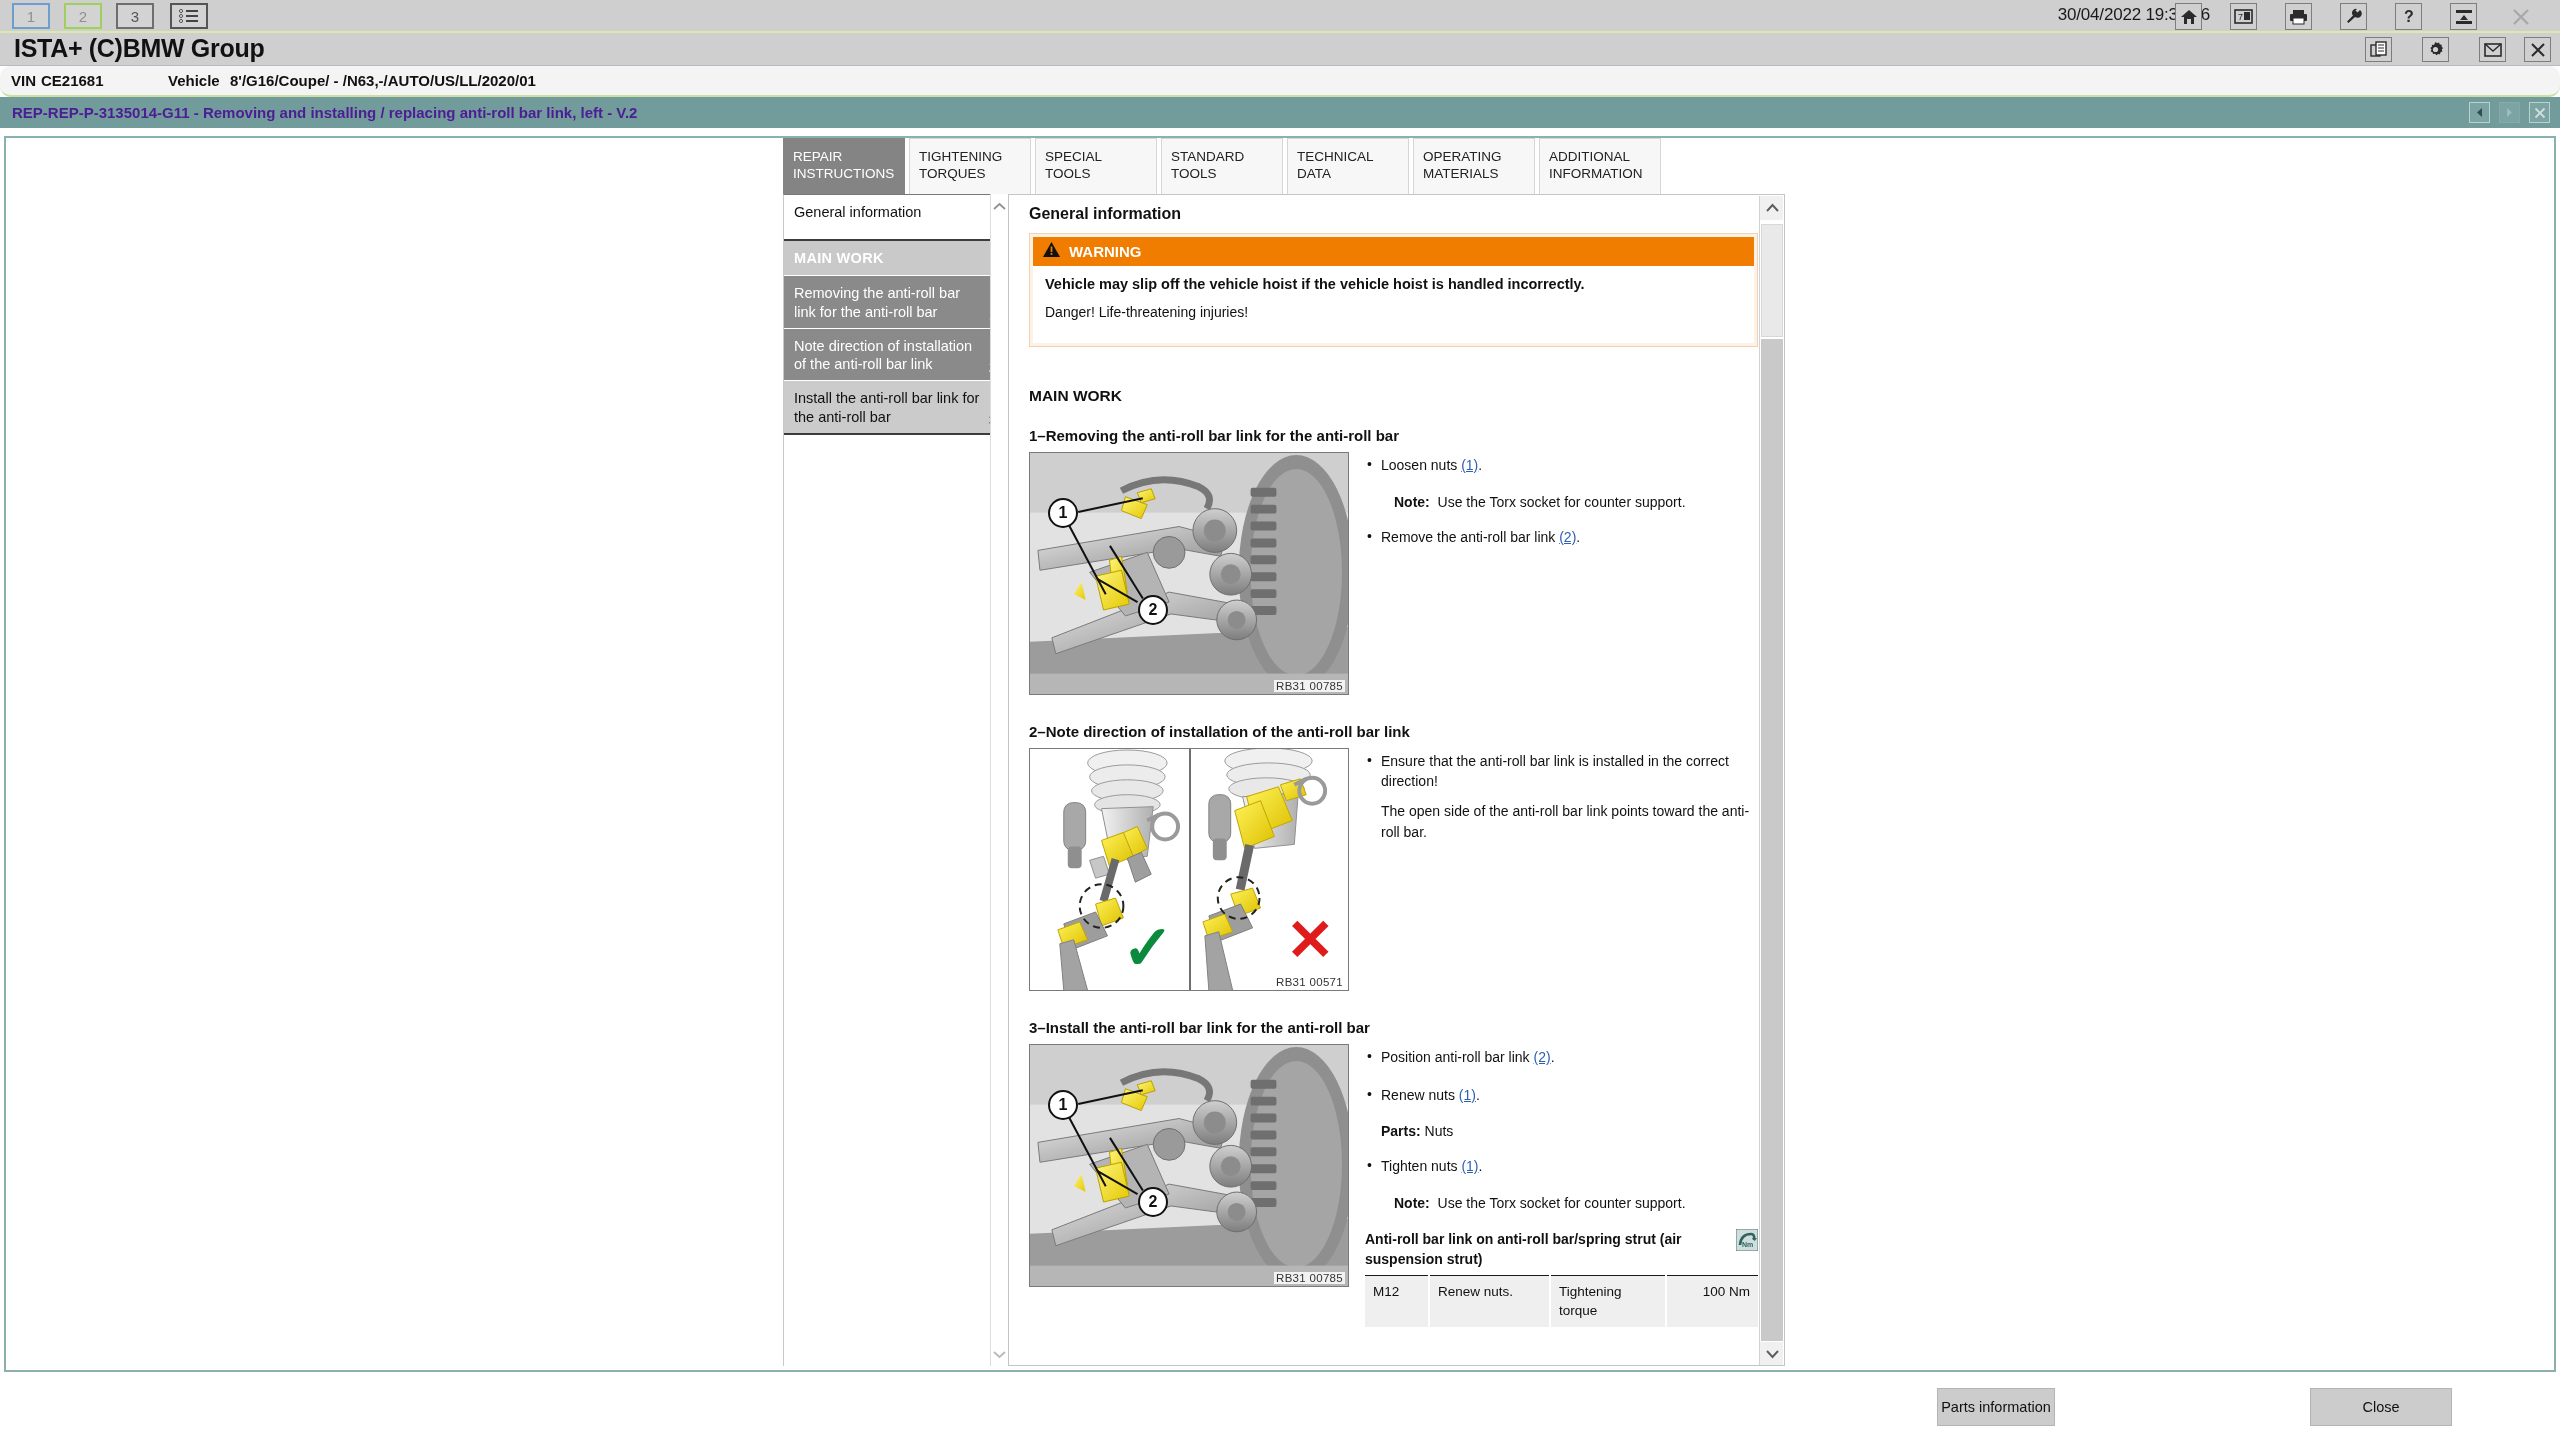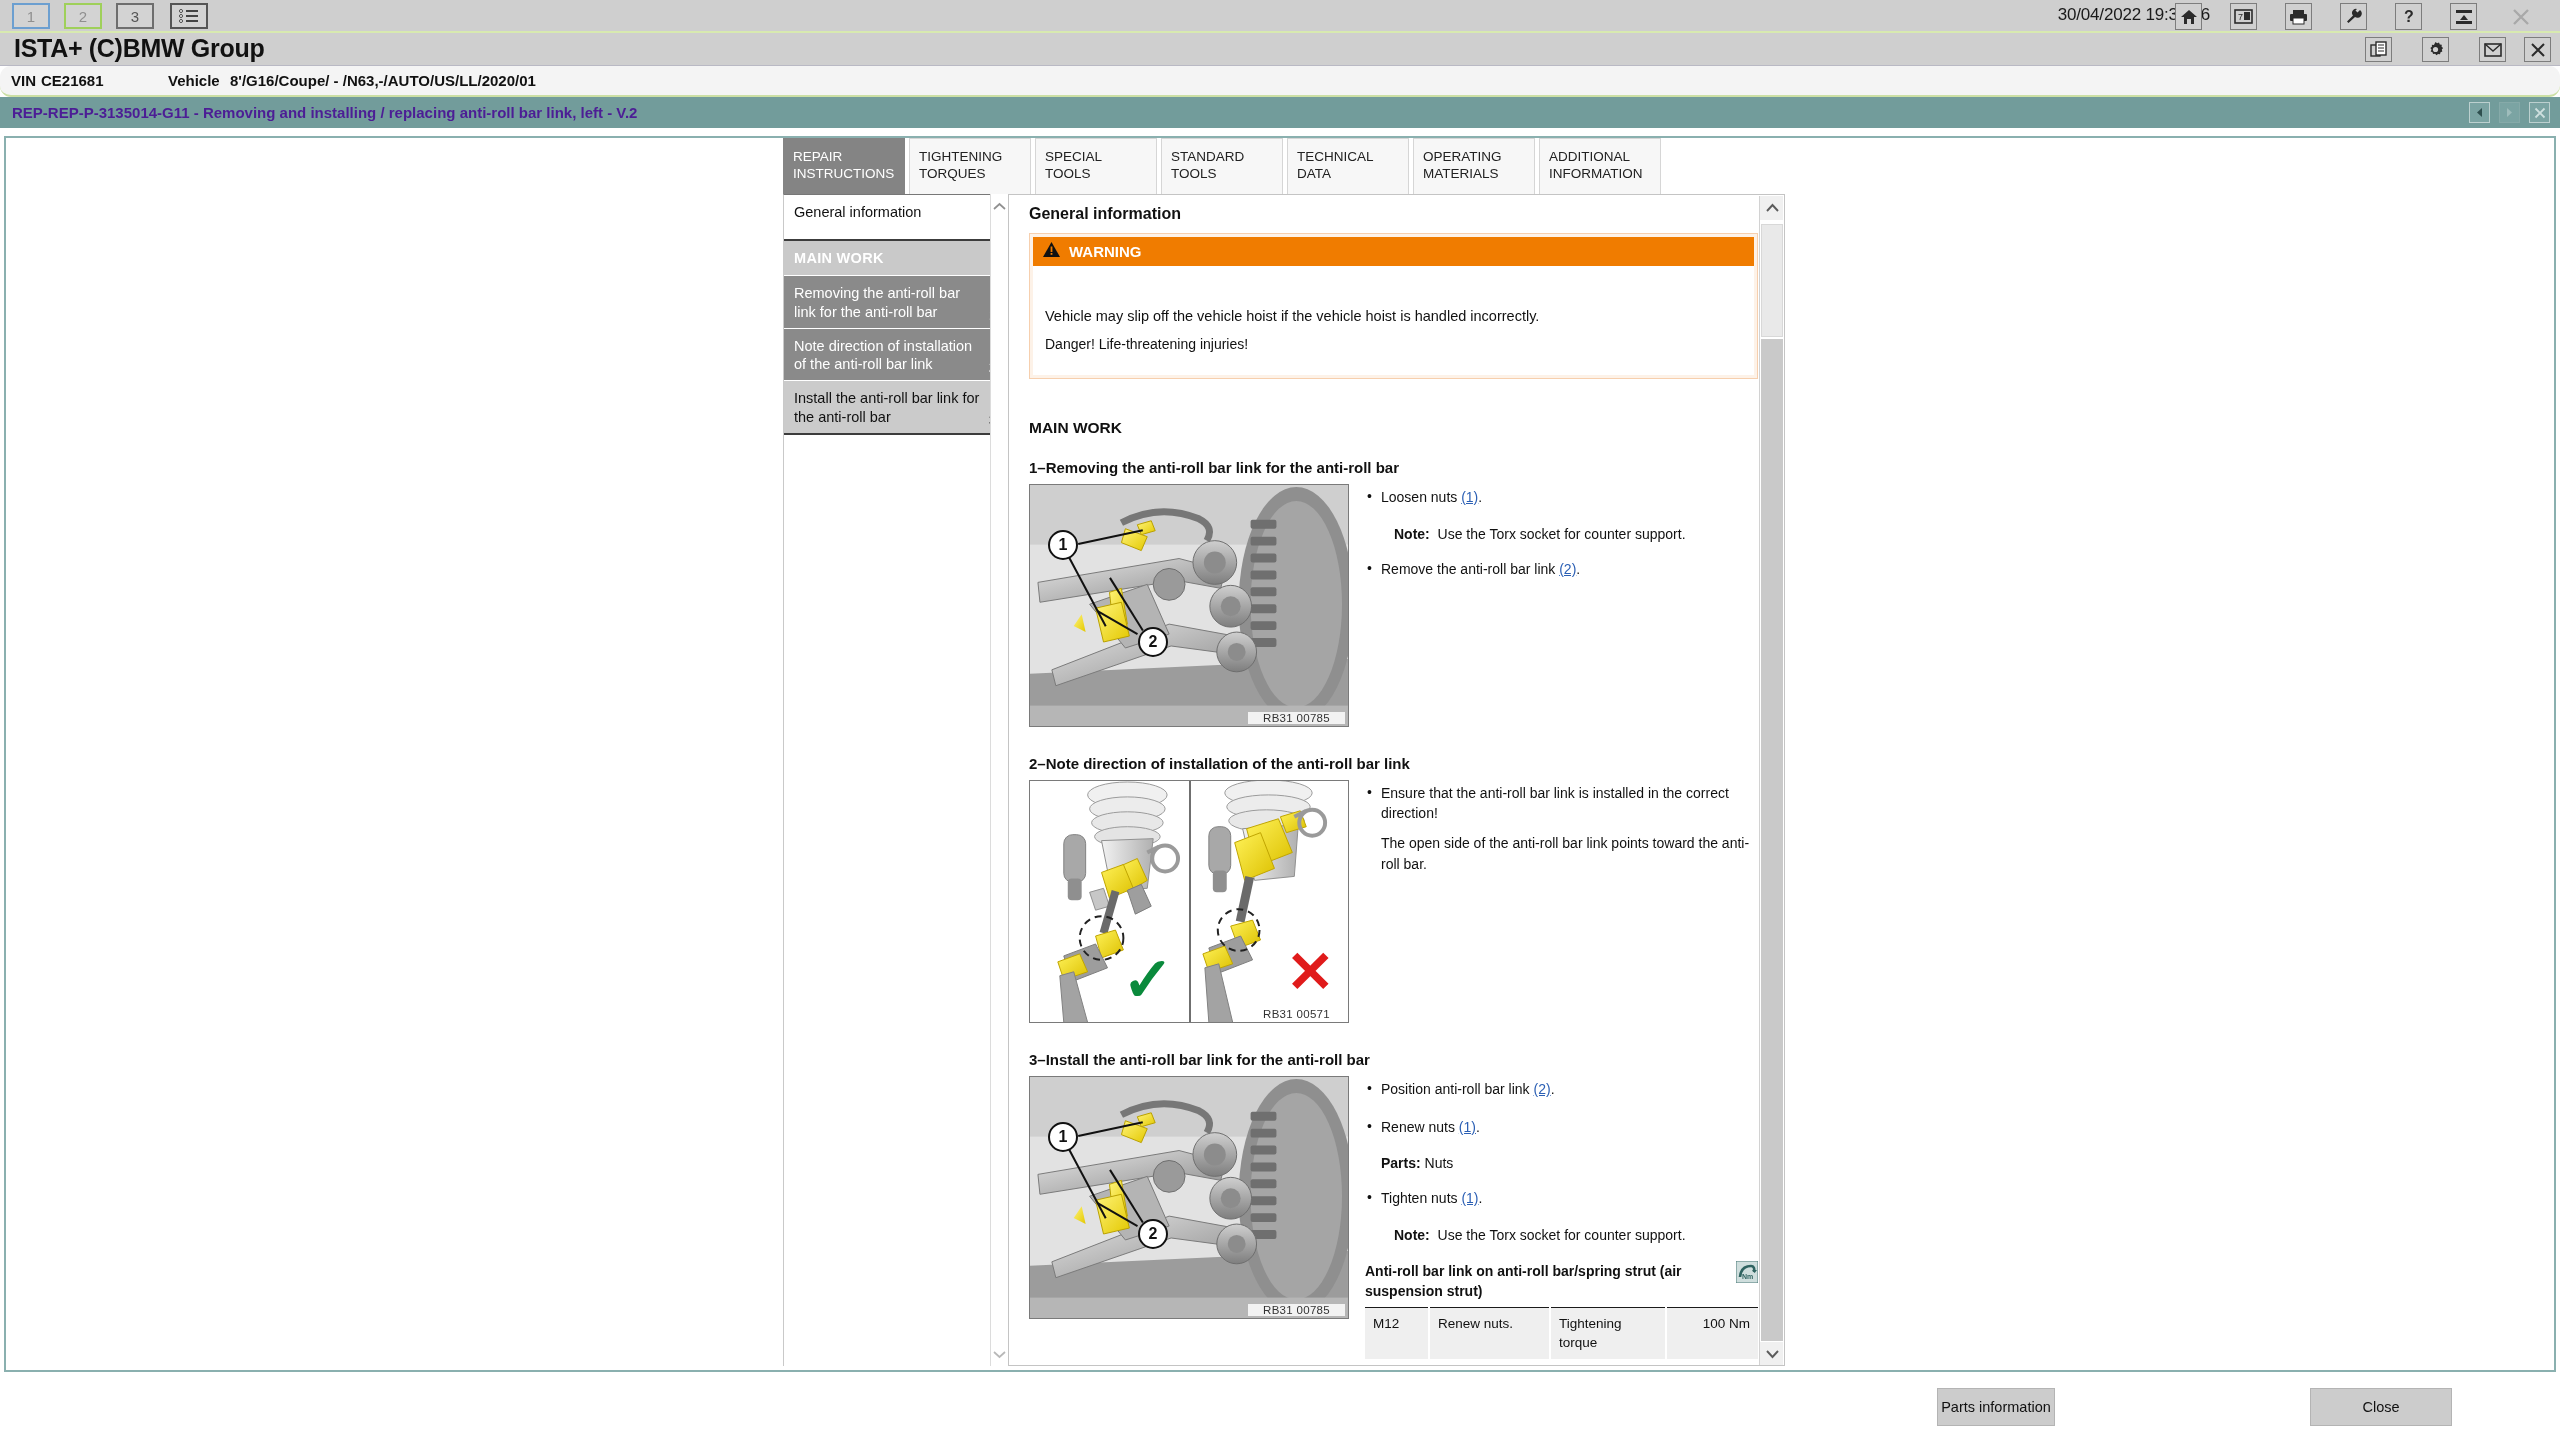--- a/index.html
+++ b/index.html
@@ -172,38 +172,38 @@
     border: 1px solid #f6cfae; background: #fdf2e8;
     padding: 3px; margin-bottom: 40px;
   }
   .warnhead {
     background: #f07c00; color: #ffffff;
     padding: 5px 10px 6px 10px;
     font-size: 15px; font-weight: bold;
     display: flex; align-items: center; gap: 9px;
   }
   .warnbody { background: #ffffff; padding: 10px 12px 14px 12px; }
-  .warnbody .b1 { font-size: 14.5px; font-weight: normal; color: #111; margin-bottom: 12px; margin-top: 32px; }
+  .warnbody .b1 { font-size: 14.5px; font-weight: bold; color: #111; margin-bottom: 12px; }
   .warnbody .b2 { font-size: 14px; color: #111; margin-bottom: 9px; }
   .warnbody ul { margin: 0; padding-left: 21px; }
   .warnbody li { font-size: 13.5px; color: #111; line-height: 1.55; }
 
   .mainwork-h { font-size: 15.5px; font-weight: bold; color: #111; margin: 0 0 22px 0; }
   .step-h { font-size: 15px; font-weight: bold; color: #111; margin: 0 0 8px 0; }
 
   .step-row { display: flex; gap: 16px; margin-bottom: 28px; }
   .figure {
     position: relative; width: 320px; height: 243px;
     border: 1px solid #7a7a7a; background: #fdfdfd; flex: 0 0 auto;
     overflow: hidden;
   }
   .figure .cap {
     position: absolute; right: 3px; bottom: 2px;
     font-size: 11.5px; color: #333;
-    background: rgba(255,255,255,.82); padding: 0 15px;
+    background: rgba(255,255,255,.82); padding: 0 2px;
     letter-spacing: .3px;
   }
   .step-text { flex: 1 1 auto; padding-top: 4px; }
   .step-text .bullet {
     position: relative; padding-left: 16px;
     font-size: 14px; color: #111; margin-bottom: 18px; line-height:1.4;
   }
   .step-text .bullet:before {
     content: "\2022"; position: absolute; left: 2px; top: -1px; font-size: 14px;
   }

